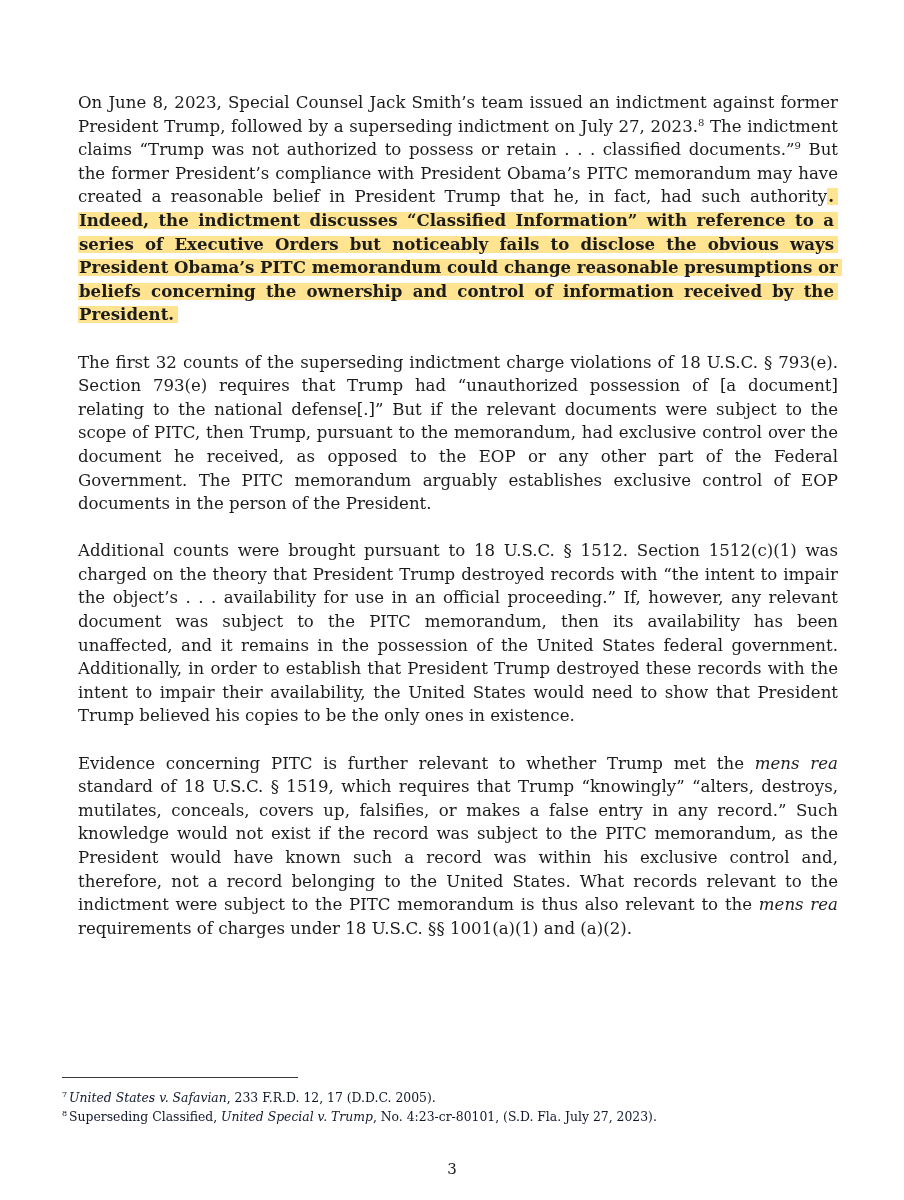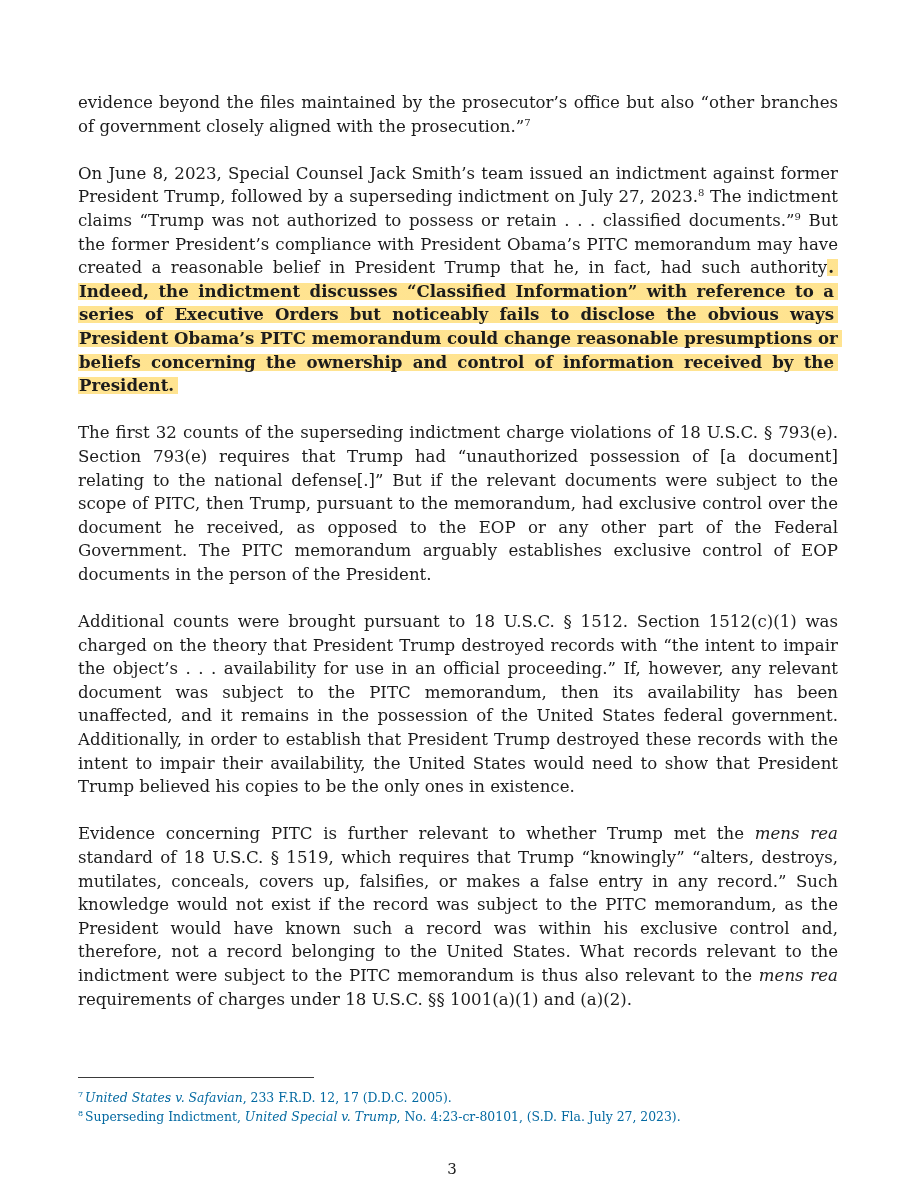--- a/index.html
+++ b/index.html
@@ -10,43 +10,42 @@
     font-size: 16.6px; line-height: 23.6px; color: #1c1c1c;
   }
   .para { margin: 0 0 23.6px 0; text-align: justify; text-align-last: left; }
   sup.fn { font-size: 10px; vertical-align: 6px; line-height: 0; }
   .hl {
     background: linear-gradient(to bottom, rgba(255,255,255,0) 8%, rgba(255,217,102,0.72) 8%, rgba(255,217,102,0.72) 96%, rgba(255,255,255,0) 96%);
     box-decoration-break: clone; -webkit-box-decoration-break: clone;
     padding: 0 4px 0 1px;
     font-weight: bold;
   }
-  .footnotes { position: absolute; left: 78px; top: 1077px; width: 760px;
-    font-family: "DejaVu Serif", "Liberation Serif", serif; font-size: 12.4px; line-height: 19px; color: #0369a1; }
+  .footnotes { position: absolute; left: 62px; top: 1077px; width: 760px;
+    font-family: "DejaVu Serif", "Liberation Serif", serif; font-size: 12.4px; line-height: 19px; color: #0f172a; }
   .fn-rule { width: 236px; height: 0; border-top: 1.5px solid #3a3a3a; margin: 0 0 10px 0; }
   .fn-line { margin: 0; }
   .fn-line sup { font-size: 8px; vertical-align: 5px; line-height: 0; margin-right: 2px; }
   .page-number { position: absolute; left: 0; right: 0; top: 1160px; text-align: center;
     font-family: "DejaVu Serif", "Liberation Serif", serif; font-size: 15px; color: #1c1c1c; }
   em { }
 </style>
 </head>
 <body>
 
 <div class="page">
-  <p class="para"><span>evidence beyond the files maintained by the prosecutor’s office but also “other branches of government closely aligned with the prosecution.”</span><sup class="fn">7</sup></p>
 
   <p class="para"><span>On June 8, 2023, Special Counsel Jack Smith’s team issued an indictment against former President Trump, followed by a superseding indictment on July 27, 2023.</span><sup class="fn">8</sup><span> The indictment claims “Trump was not authorized to possess or retain . . . classified documents.”</span><sup class="fn">9</sup><span> But the former President’s compliance with President Obama’s PITC memorandum may have created a reasonable belief in President Trump that he, in fact, had such authority</span><span class="hl">. Indeed, the indictment discusses “Classified Information” with reference to a series of Executive Orders but noticeably fails to disclose the obvious ways President Obama’s PITC memorandum could change reasonable presumptions or beliefs concerning the ownership and control of information received by the President.</span></p>
 
   <p class="para"><span>The first 32 counts of the superseding indictment charge violations of 18 U.S.C. § 793(e). Section 793(e) requires that Trump had “unauthorized possession of [a document] relating to the national defense[.]” But if the relevant documents were subject to the scope of PITC, then Trump, pursuant to the memorandum, had exclusive control over the document he received, as opposed to the EOP or any other part of the Federal Government. The PITC memorandum arguably establishes exclusive control of EOP documents in the person of the President.</span></p>
 
   <p class="para"><span>Additional counts were brought pursuant to 18 U.S.C. § 1512. Section 1512(c)(1) was charged on the theory that President Trump destroyed records with “the intent to impair the object’s . . . availability for use in an official proceeding.” If, however, any relevant document was subject to the PITC memorandum, then its availability has been unaffected, and it remains in the possession of the United States federal government. Additionally, in order to establish that President Trump destroyed these records with the intent to impair their availability, the United States would need to show that President Trump believed his copies to be the only ones in existence.</span></p>
 
   <p class="para"><span>Evidence concerning PITC is further relevant to whether Trump met the </span><em>mens rea</em><span> standard of 18 U.S.C. § 1519, which requires that Trump “knowingly” “alters, destroys, mutilates, conceals, covers up, falsifies, or makes a false entry in any record.” Such knowledge would not exist if the record was subject to the PITC memorandum, as the President would have known such a record was within his exclusive control and, therefore, not a record belonging to the United States. What records relevant to the indictment were subject to the PITC memorandum is thus also relevant to the </span><em>mens rea</em><span> requirements of charges under 18 U.S.C. §§ 1001(a)(1) and (a)(2).</span></p>
 </div>
 
 <div class="footnotes">
   <div class="fn-rule"></div>
   <p class="fn-line"><sup>7</sup><em>United States v. Safavian</em><span>, 233 F.R.D. 12, 17 (D.D.C. 2005).</span></p>
-  <p class="fn-line"><sup>8</sup><span>Superseding Indictment, </span><em>United Special v. Trump</em><span>, No. 4:23-cr-80101, (S.D. Fla. July 27, 2023).</span></p>
+  <p class="fn-line"><sup>8</sup><span>Superseding Classified, </span><em>United Special v. Trump</em><span>, No. 4:23-cr-80101, (S.D. Fla. July 27, 2023).</span></p>
 </div>
 
 <div class="page-number">3</div>
 
 </body></html>

